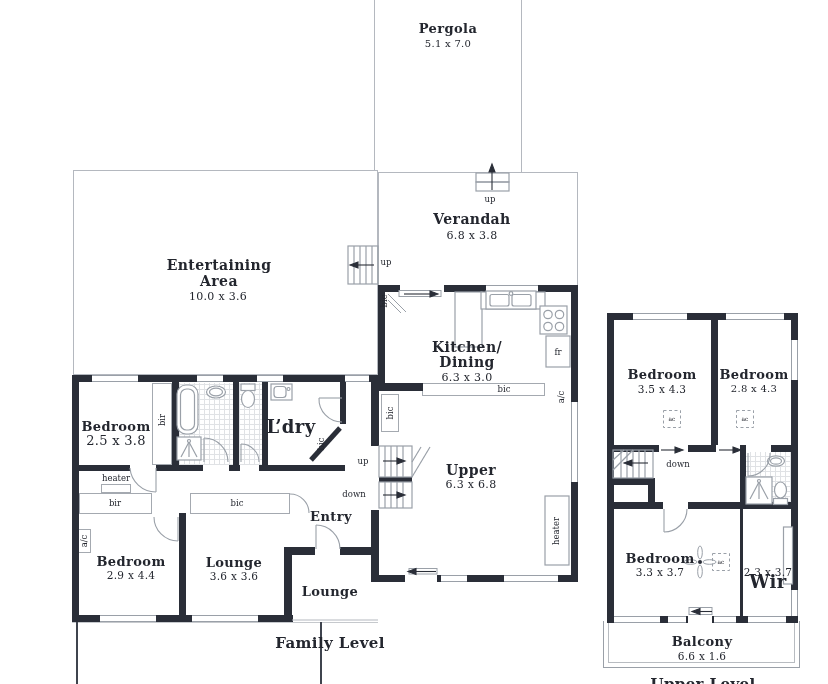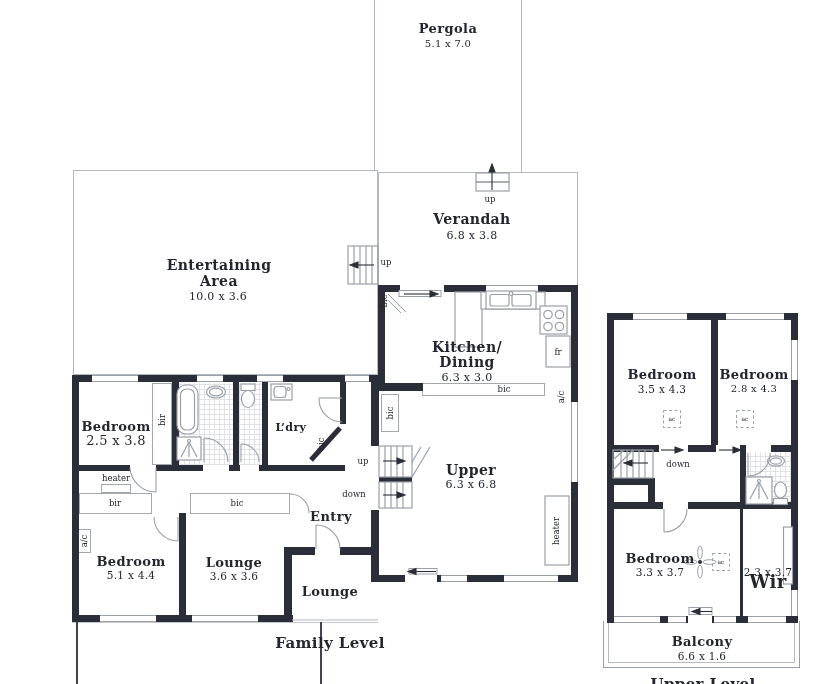--- a/index.html
+++ b/index.html
@@ -303,25 +303,25 @@
   <div class="lbl rname" style="left:467px;top:347px;font-size:14px;">Kitchen/</div>
   <div class="lbl rname" style="left:467px;top:362px;font-size:14px;">Dining</div>
   <div class="lbl rdim" style="left:467px;top:377px;font-size:11px;">6.3 x 3.0</div>
 
   <div class="lbl rname" style="left:471px;top:470px;font-size:14px;">Upper</div>
   <div class="lbl rdim" style="left:471px;top:484px;font-size:11px;">6.3 x 6.8</div>
 
   <div class="lbl rname" style="left:116px;top:426px;font-size:13px;">Bedroom</div>
   <div class="lbl rdim" style="left:116px;top:440px;font-size:13px;">2.5 x 3.8</div>
 
-  <div class="lbl rname" style="left:291px;top:427px;font-size:11px;">L’dry</div>
+  <div class="lbl rname" style="left:291px;top:427px;font-size:18px;">L’dry</div>
   <div class="lbl rname" style="left:331px;top:516px;font-size:13px;">Entry</div>
 
   <div class="lbl rname" style="left:131px;top:561px;font-size:13px;">Bedroom</div>
-  <div class="lbl rdim" style="left:131px;top:575px;font-size:10.5px;">5.1 x 4.4</div>
+  <div class="lbl rdim" style="left:131px;top:575px;font-size:10.5px;">2.9 x 4.4</div>
 
   <div class="lbl rname" style="left:234px;top:562px;font-size:13px;">Lounge</div>
   <div class="lbl rdim" style="left:234px;top:576px;font-size:10.5px;">3.6 x 3.6</div>
 
   <div class="lbl rname" style="left:330px;top:591px;font-size:13px;">Lounge</div>
   <div class="lbl rname" style="left:330px;top:643px;font-size:15px;">Family Level</div>
 
   <div class="lbl rname" style="left:662px;top:374px;font-size:13px;">Bedroom</div>
   <div class="lbl rdim" style="left:662px;top:389px;font-size:10.5px;">3.5 x 4.3</div>
 

